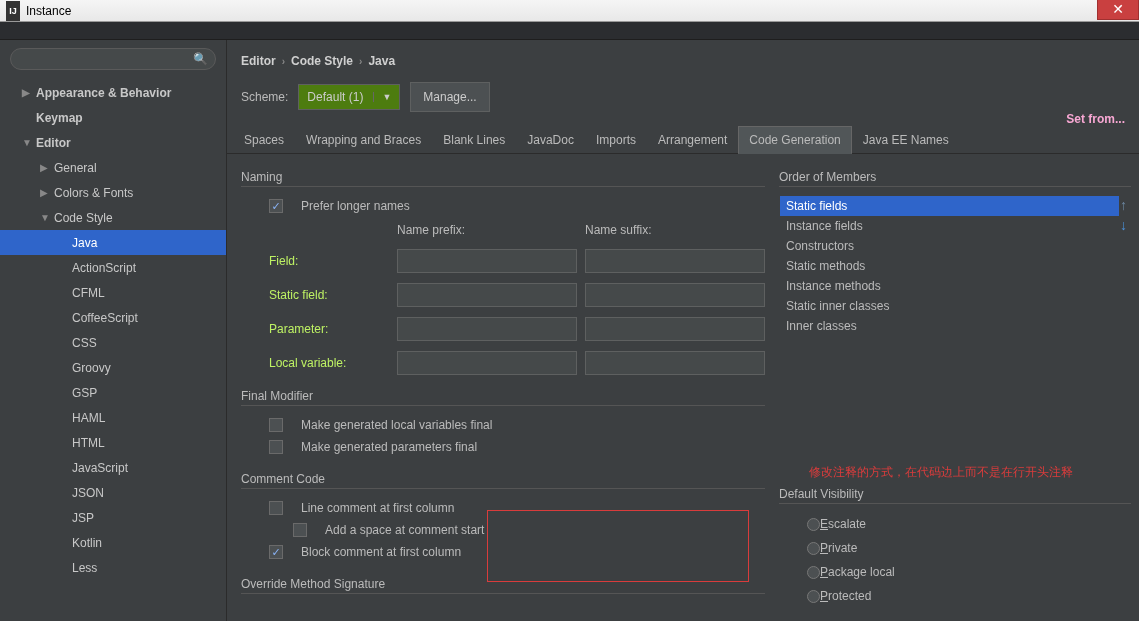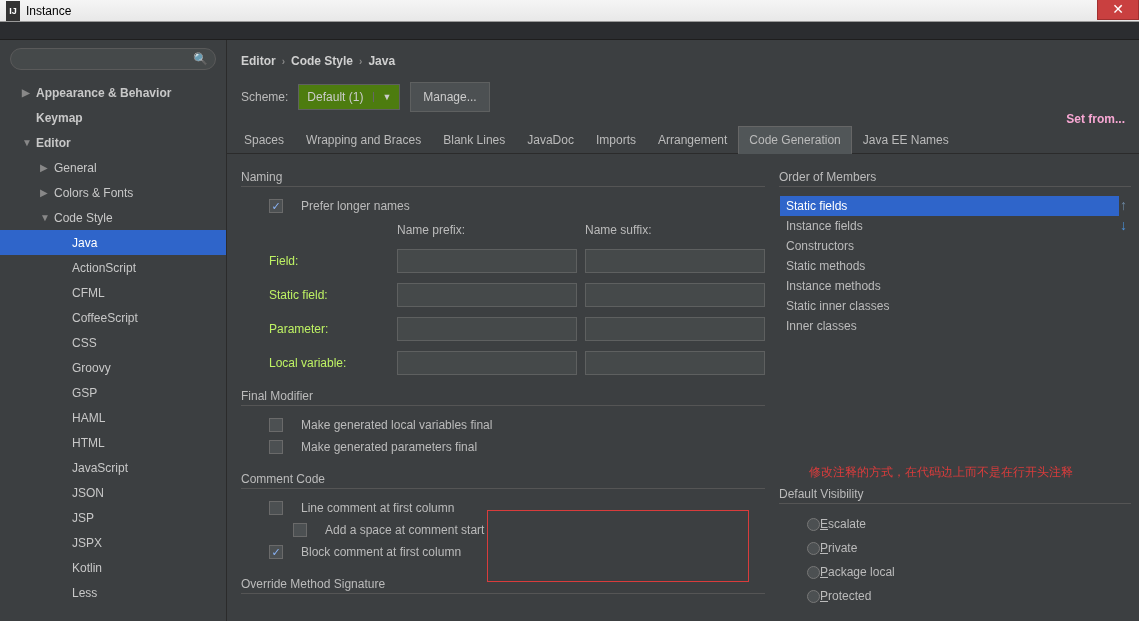--- a/index.html
+++ b/index.html
@@ -144,24 +144,20 @@
         <div class="tree-item l3">
           <span class="arrow"></span>
           <span>JSON</span>
         </div>
         <div class="tree-item l3">
           <span class="arrow"></span>
           <span>JSP</span>
         </div>
         <div class="tree-item l3">
           <span class="arrow"></span>
-          <span>JSPX</span>
-        </div>
-        <div class="tree-item l3">
-          <span class="arrow"></span>
           <span>Kotlin</span>
         </div>
         <div class="tree-item l3">
           <span class="arrow"></span>
           <span>Less</span>
         </div>
       </div>
   </div>
 
   <div class="content">

